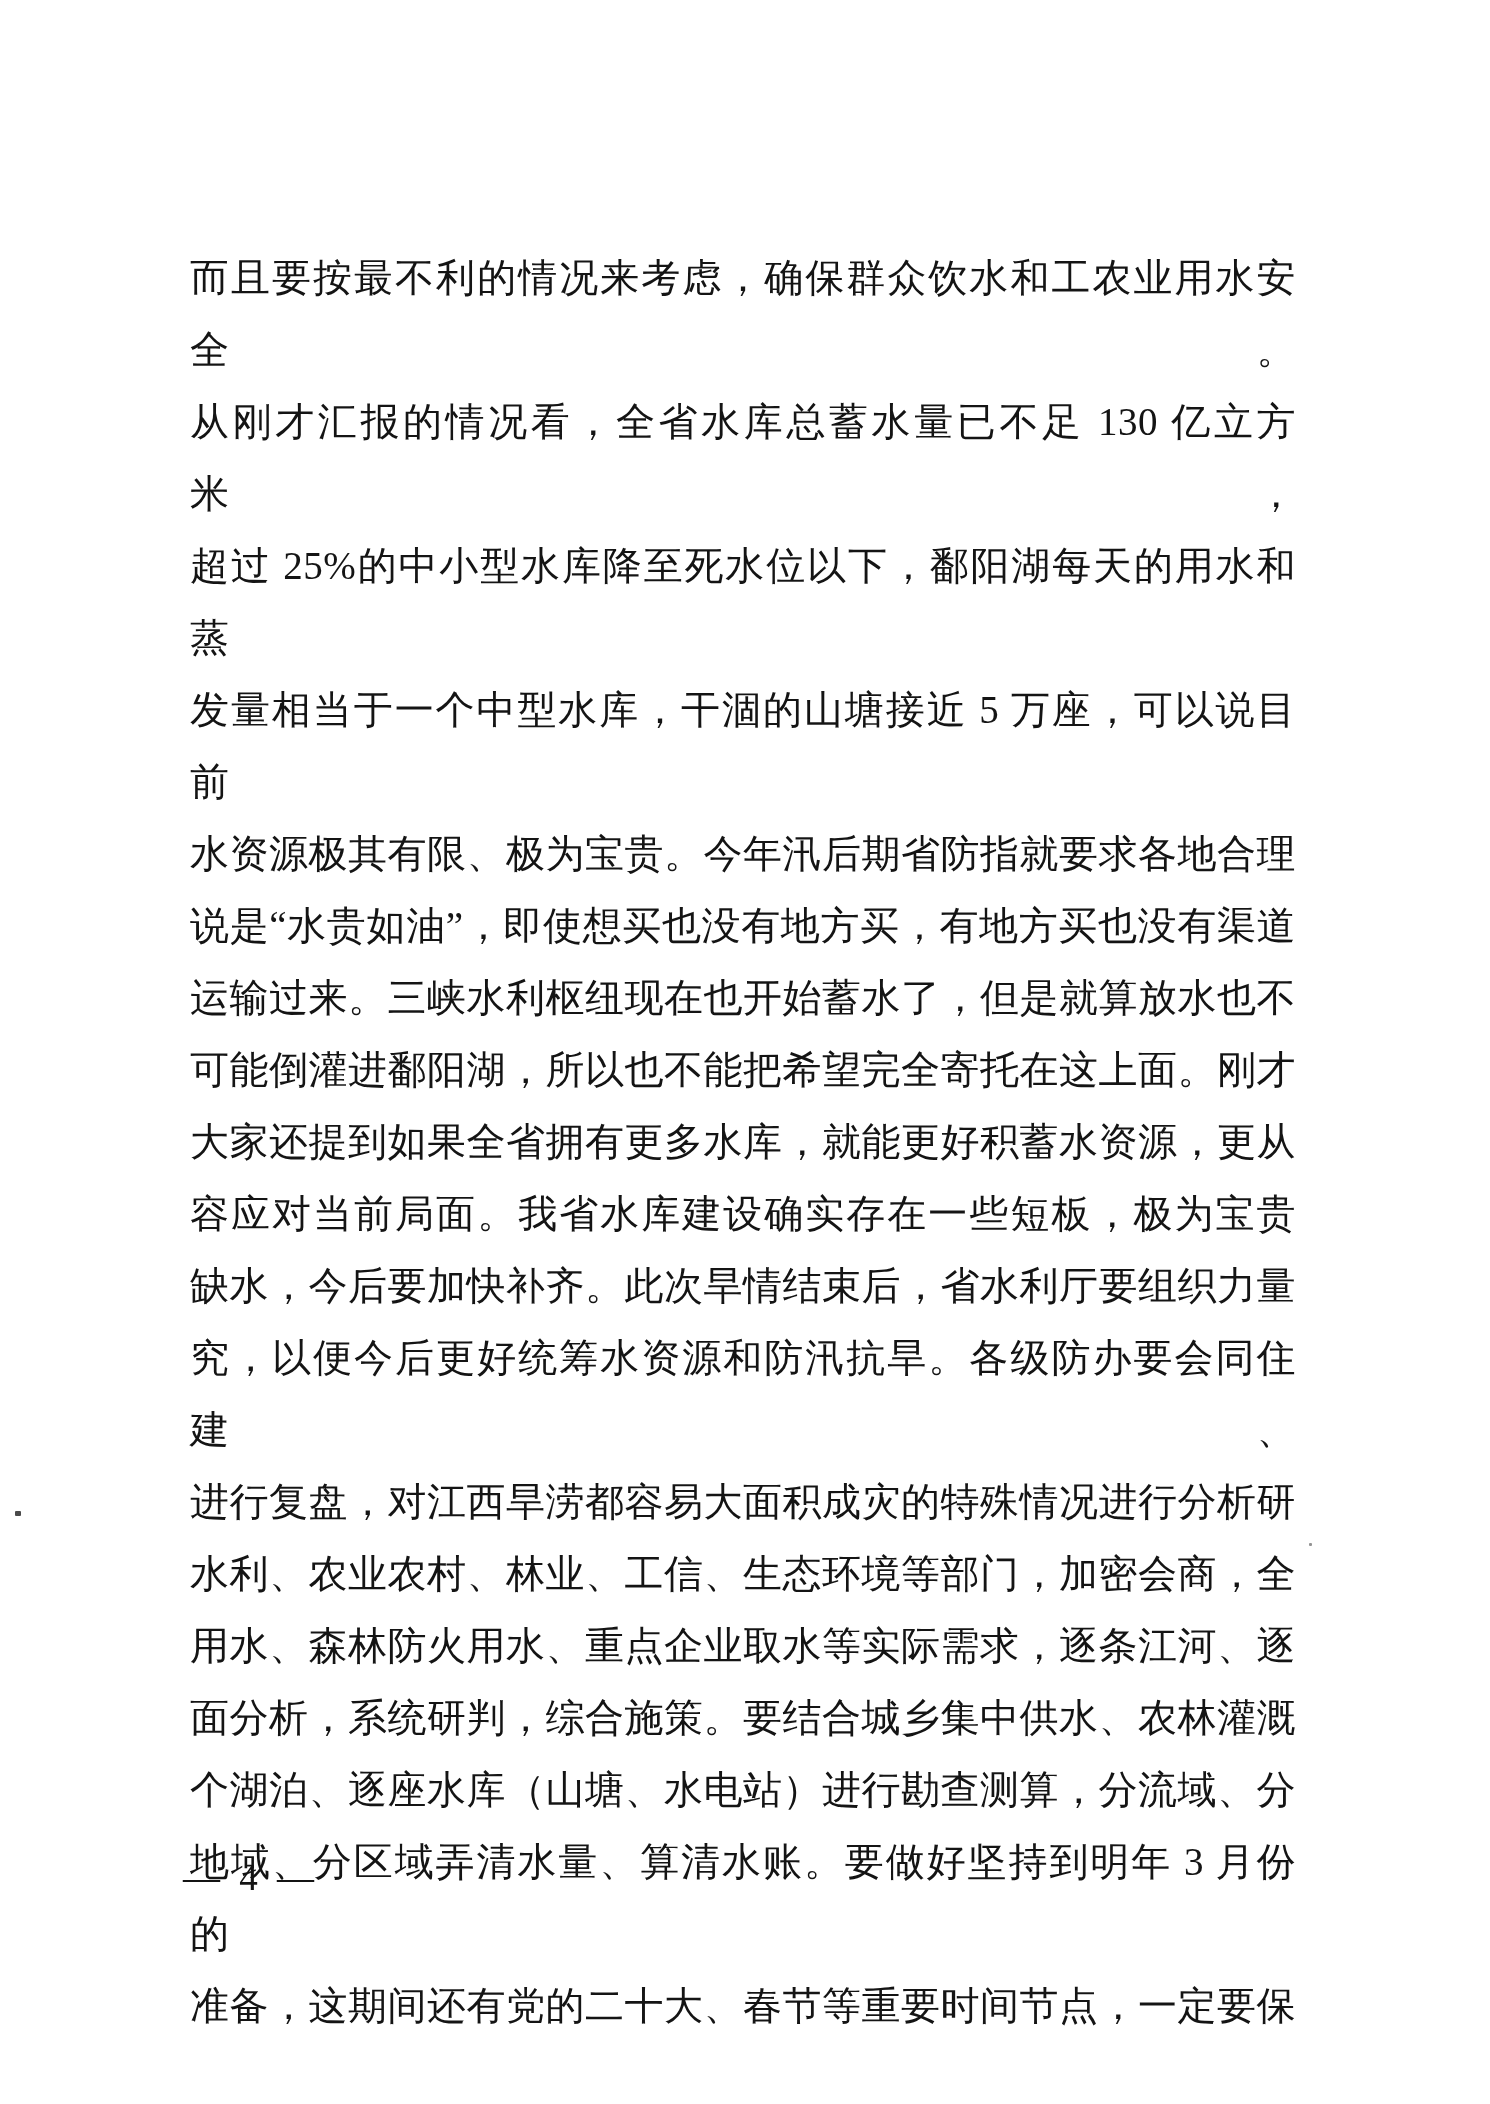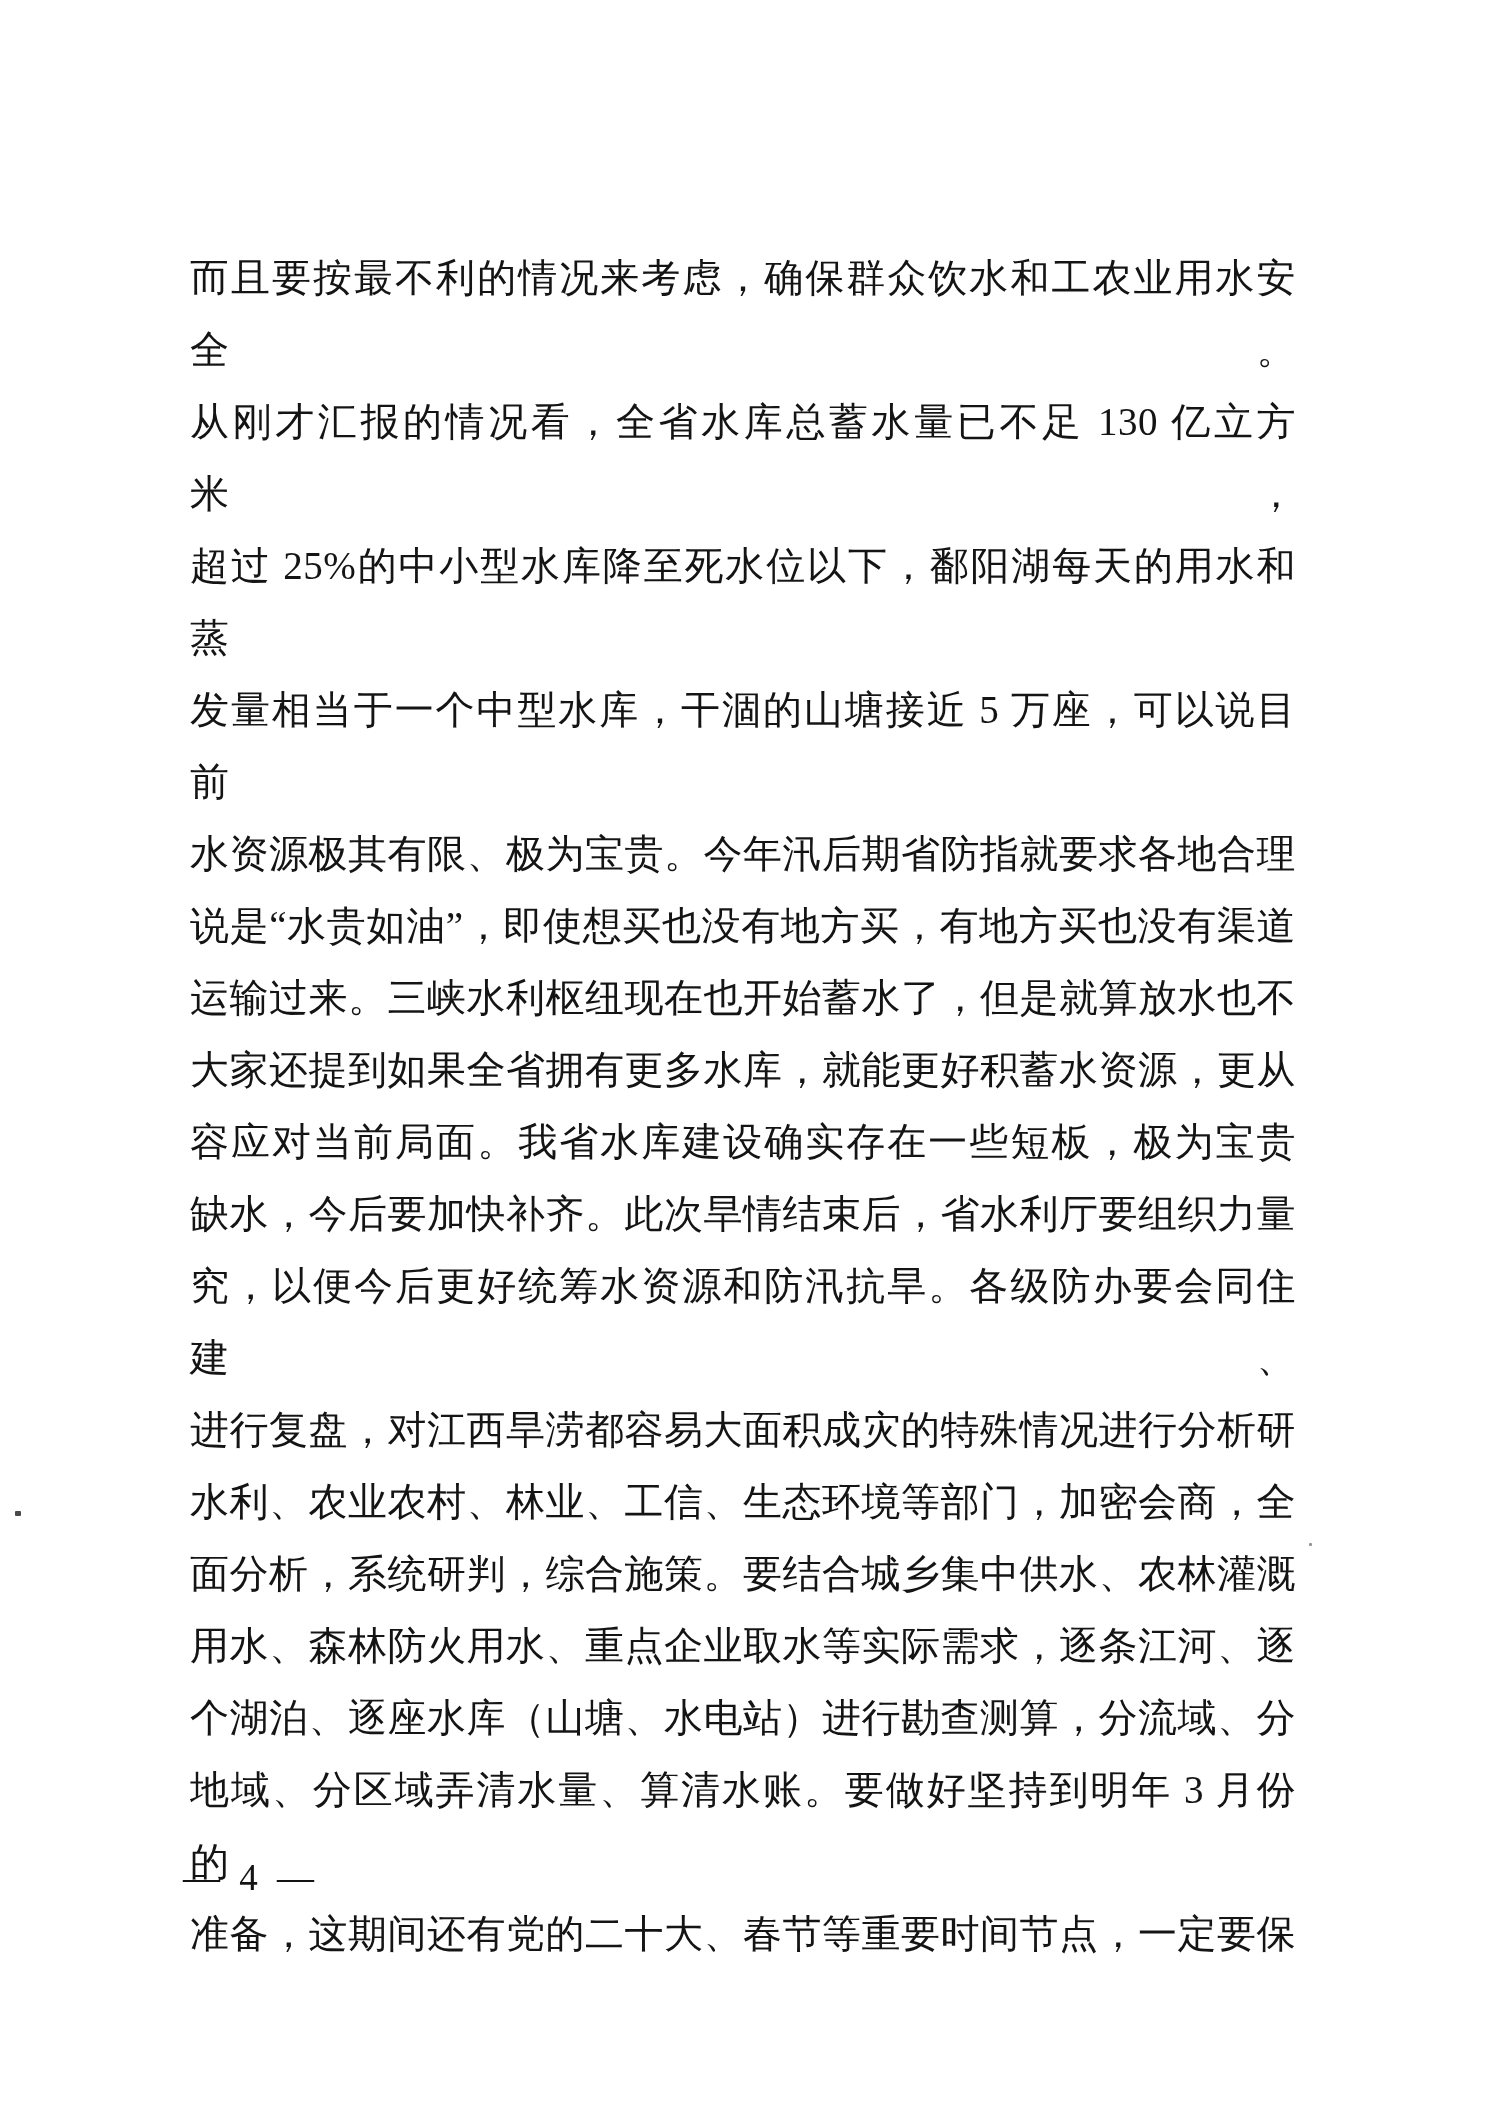--- a/index.html
+++ b/index.html
@@ -55,28 +55,29 @@
 <div class="page">
 
   <div class="text-block">
     <div class="text-line">而且要按最不利的情况来考虑，确保群众饮水和工农业用水安全。</div>
     <div class="text-line">从刚才汇报的情况看，全省水库总蓄水量已不足 130 亿立方米，</div>
     <div class="text-line">超过 25%的中小型水库降至死水位以下，鄱阳湖每天的用水和蒸</div>
     <div class="text-line">发量相当于一个中型水库，干涸的山塘接近 5 万座，可以说目前</div>
     <div class="text-line">水资源极其有限、极为宝贵。今年汛后期省防指就要求各地合理</div>
     <div class="text-line">说是“水贵如油”，即使想买也没有地方买，有地方买也没有渠道</div>
     <div class="text-line">运输过来。三峡水利枢纽现在也开始蓄水了，但是就算放水也不</div>
+    <div class="text-line">可能倒灌进鄱阳湖，所以也不能把希望完全寄托在这上面。刚才</div>
     <div class="text-line">大家还提到如果全省拥有更多水库，就能更好积蓄水资源，更从</div>
     <div class="text-line">容应对当前局面。我省水库建设确实存在一些短板，极为宝贵</div>
     <div class="text-line">缺水，今后要加快补齐。此次旱情结束后，省水利厅要组织力量</div>
     <div class="text-line">究，以便今后更好统筹水资源和防汛抗旱。各级防办要会同住建、</div>
     <div class="text-line">进行复盘，对江西旱涝都容易大面积成灾的特殊情况进行分析研</div>
     <div class="text-line">水利、农业农村、林业、工信、生态环境等部门，加密会商，全</div>
+    <div class="text-line">用水、森林防火用水、重点企业取水等实际需求，逐条江河、逐</div>
     <div class="text-line">面分析，系统研判，综合施策。要结合城乡集中供水、农林灌溉</div>
-    <div class="text-line">用水、森林防火用水、重点企业取水等实际需求，逐条江河、逐</div>
     <div class="text-line">个湖泊、逐座水库（山塘、水电站）进行勘查测算，分流域、分</div>
     <div class="text-line">地域、分区域弄清水量、算清水账。要做好坚持到明年 3 月份的</div>
     <div class="text-line">准备，这期间还有党的二十大、春节等重要时间节点，一定要保</div>
 
   </div>
 
   <div class="page-number">— 4 —</div>
 
   <div class="scan-speck speck-1"></div>
   <div class="scan-speck speck-2"></div>

